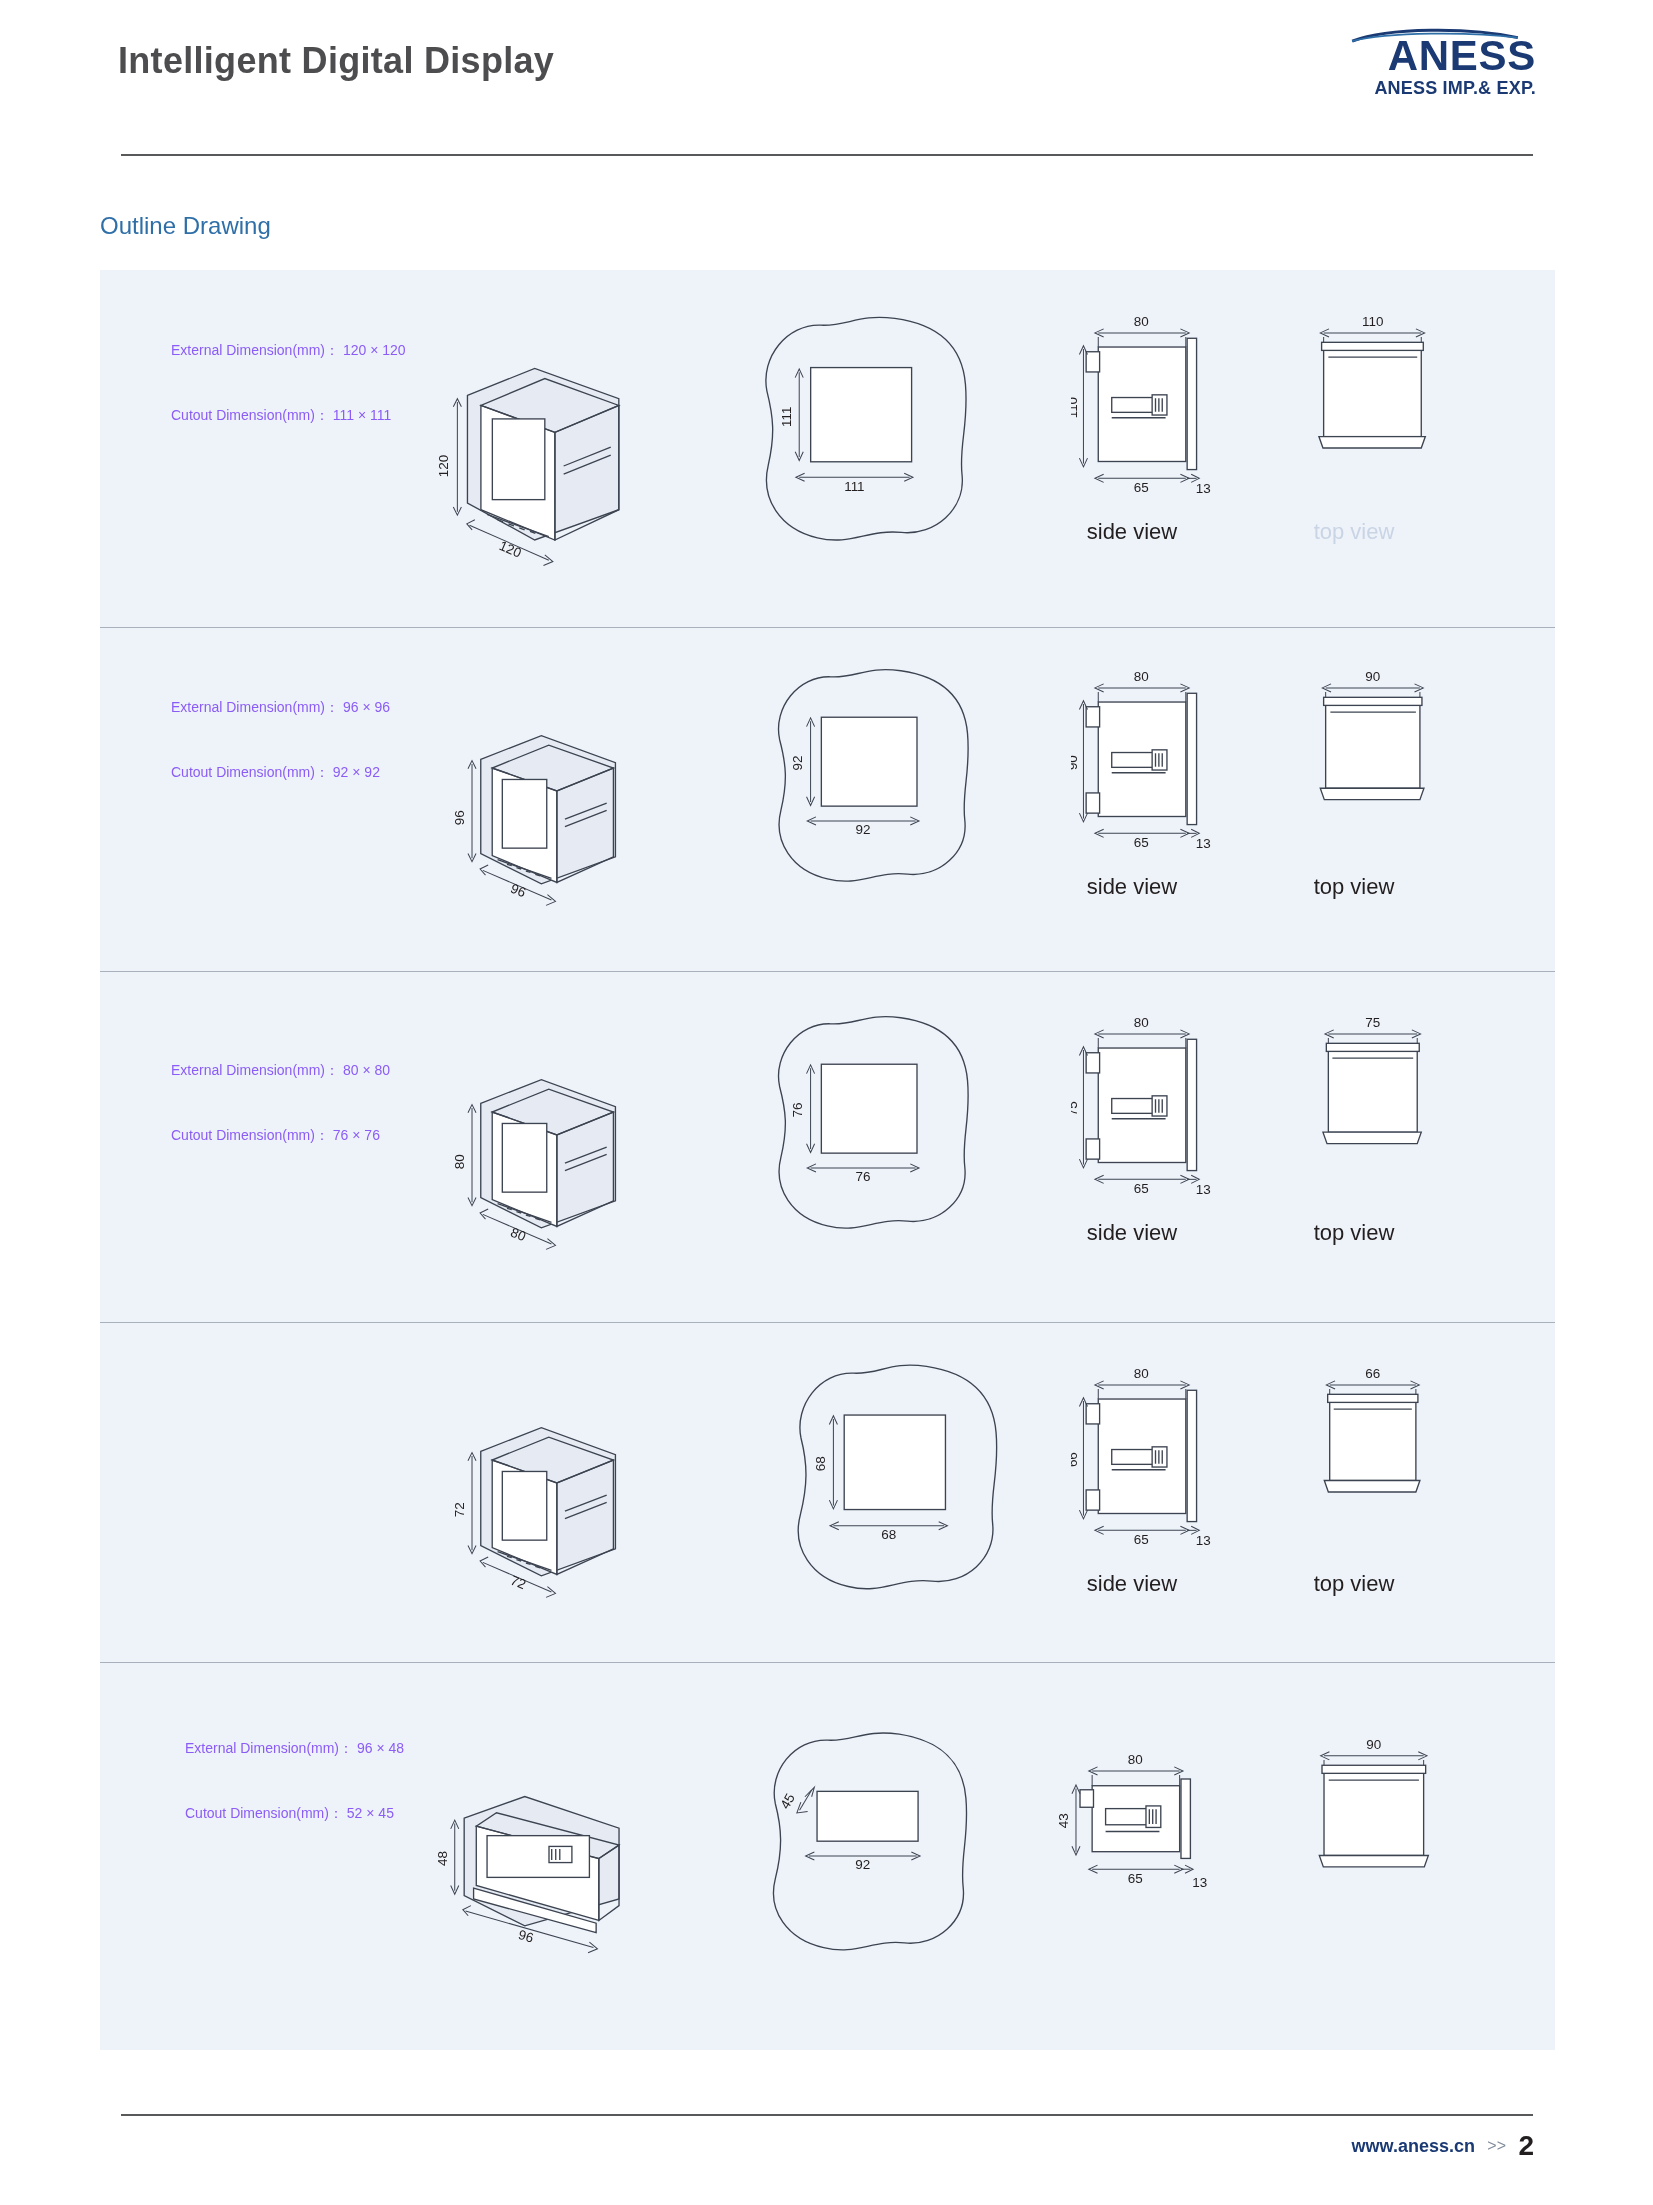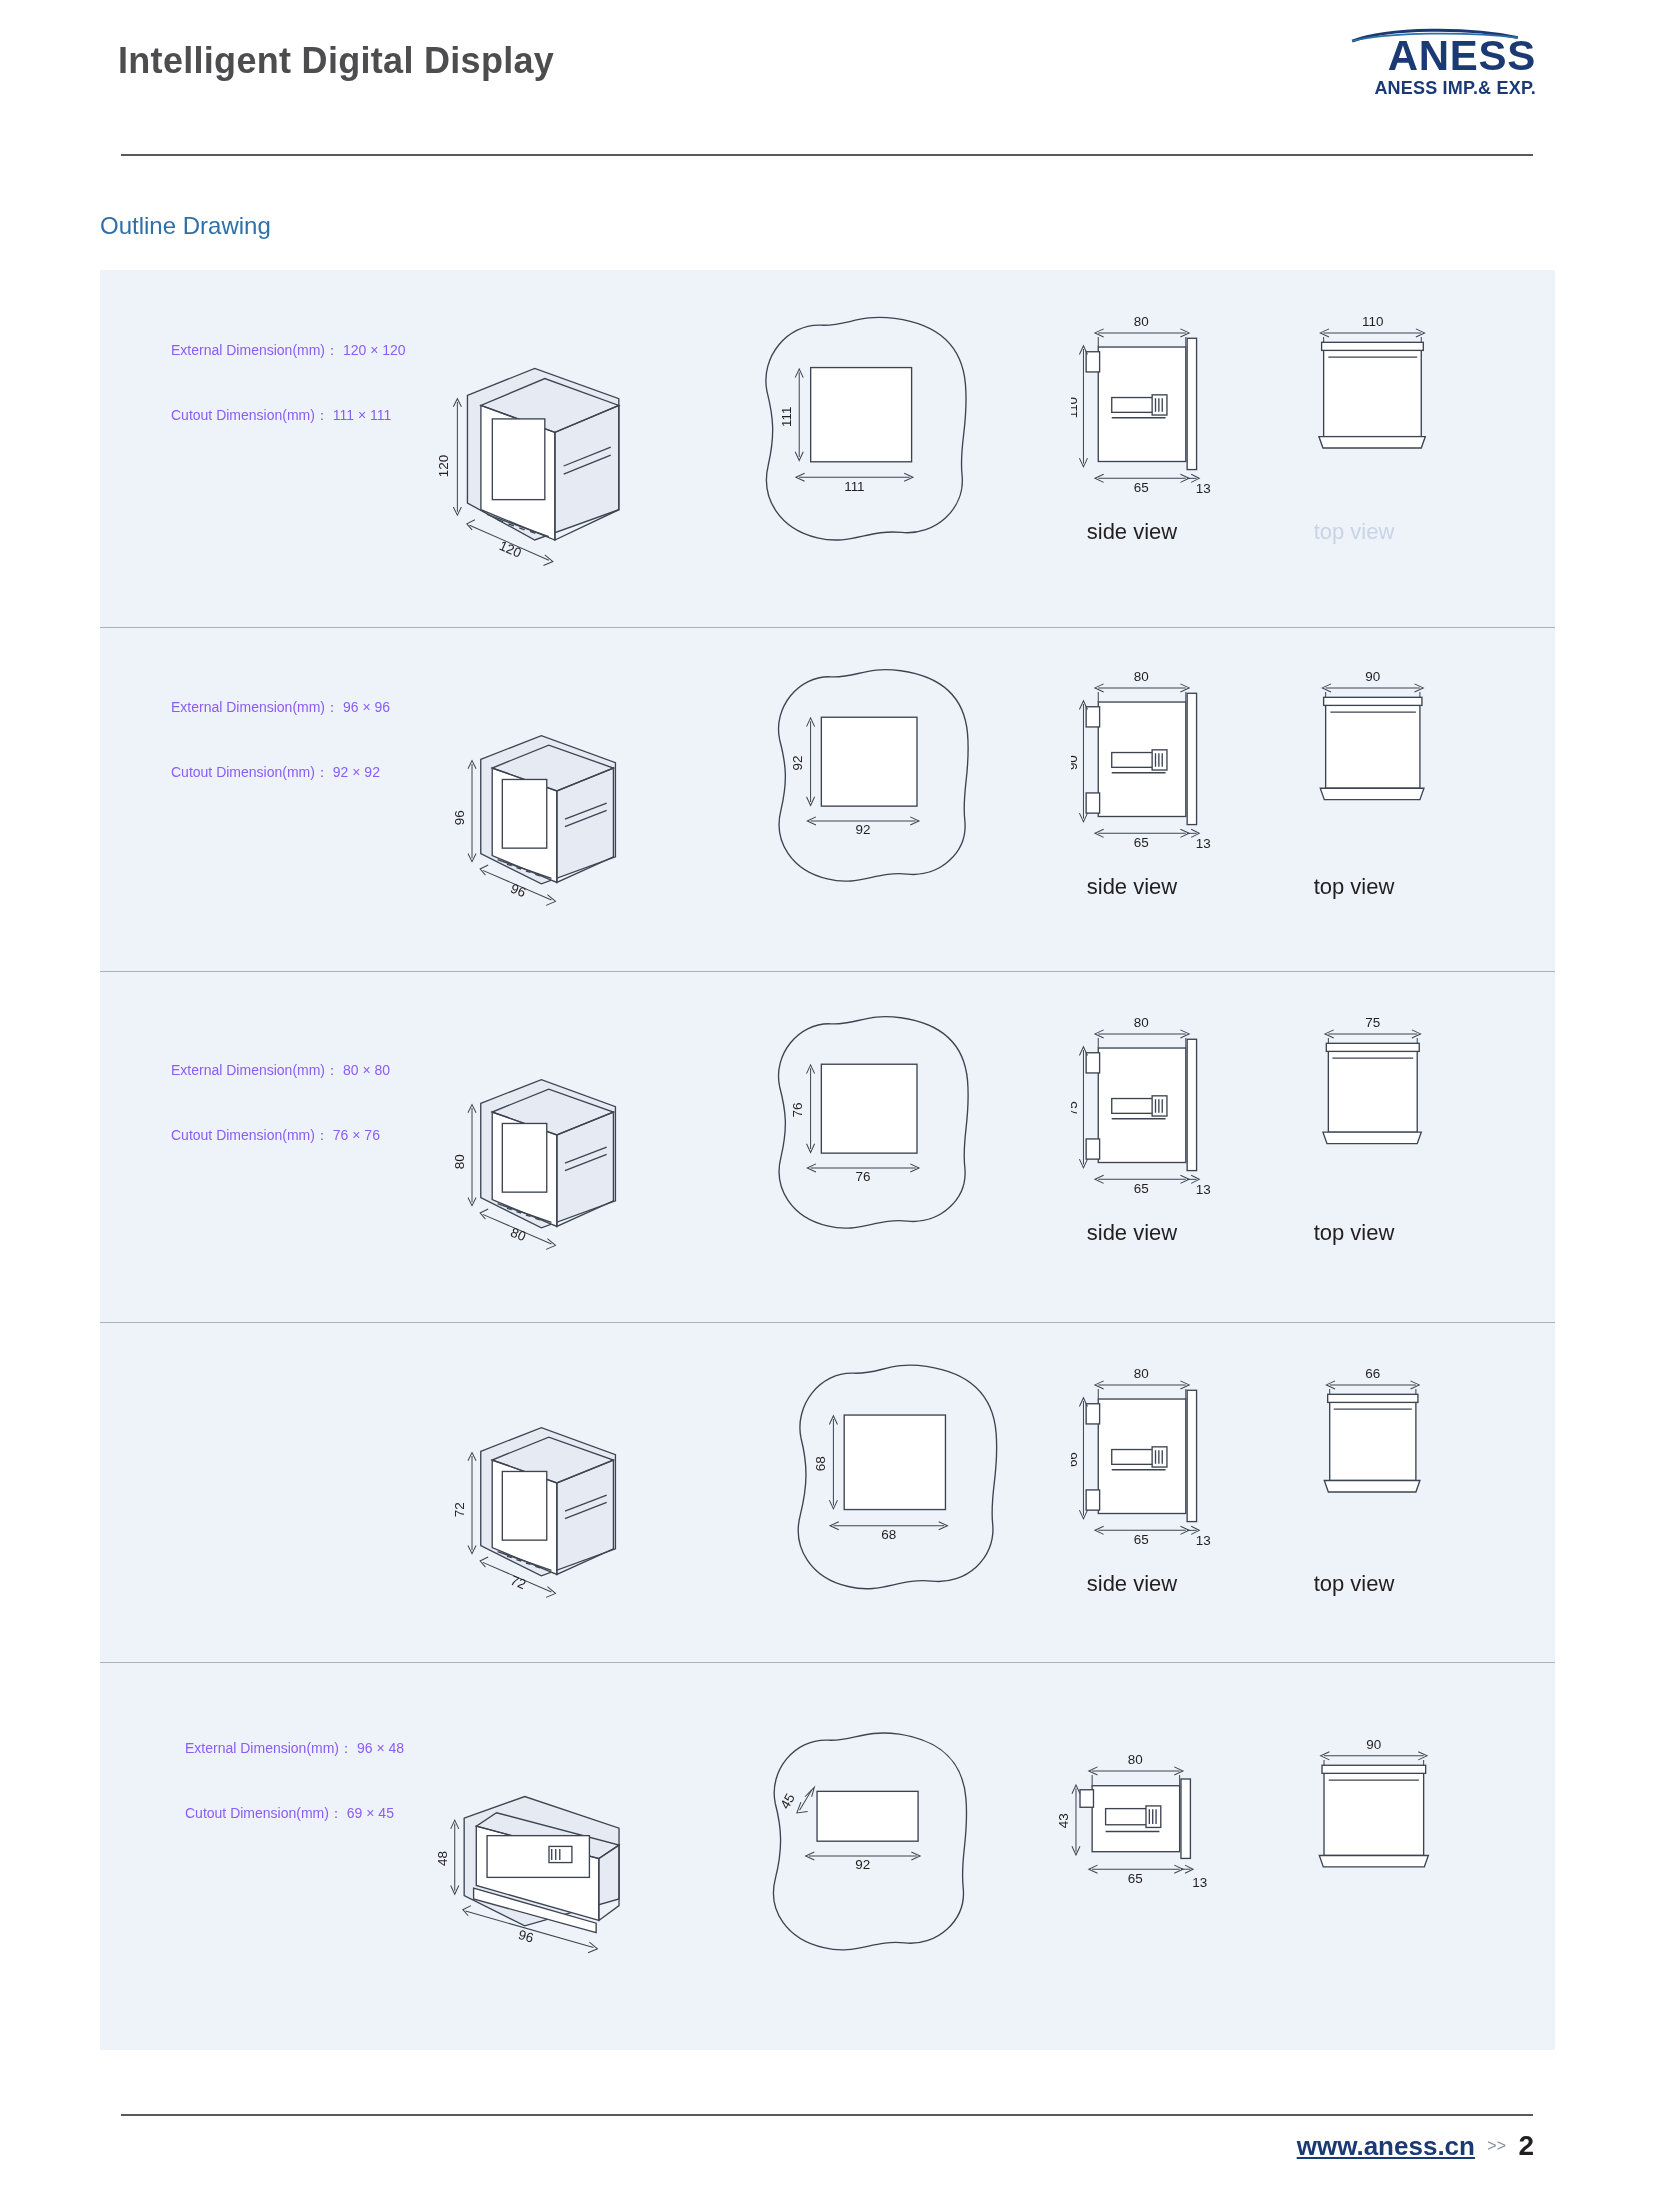--- a/index.html
+++ b/index.html
@@ -74,21 +74,21 @@
   .fillg{fill:#e6ebf3;}
   .dimtxt{font-family:"Liberation Sans",sans-serif;font-size:20px;fill:#231f20;}
 
   
   .footer-rule{
     position:absolute;left:121px;right:121px;top:2114px;height:2px;background:#58595b;
   }
   .footer{
     position:absolute;right:120px;top:2130px;text-align:right;
   }
-  .site{font-size:26px;font-weight:bold;color:#1b3a74;display:inline-block;vertical-align:middle;text-decoration:underline;}
+  .site{font-size:18px;font-weight:bold;color:#1b3a74;display:inline-block;vertical-align:middle;}
   .arrows{font-size:16px;color:#7f8b99;display:inline-block;vertical-align:middle;margin:0 9.4px;}
   .pagenum{font-size:28px;font-weight:bold;color:#231f20;display:inline-block;vertical-align:middle;}
 </style>
 </head>
 <body>
 
 <div class="page">
 
   <div class="header">
     <div class="page-title">Intelligent Digital Display</div>
@@ -548,21 +548,21 @@
           </g>
           <text class="dimtxt" x="118" y="24" text-anchor="middle">66</text>
         </svg>
       </div>
       <div class="caption" style="left:1173px;top:248px;">top view</div>
     </div>
 
     <div class="row" style="position:absolute;left:0;top:1392px;width:100%;height:388px;border-top:1.3px solid #a9b2bc;">
       <div class="dims" style="top:32px;margin-left:14px;">
         <span>External Dimension(mm)： 96 × 48</span>
-        <span>Cutout Dimension(mm)： 69 × 45</span>
+        <span>Cutout Dimension(mm)： 52 × 45</span>
       </div>
 
       <div class="fig" style="left:317px;top:108px;">
         <svg width="229" height="202" viewBox="0 0 340 300">
           <g class="ln">
             <path class="fillg" d="M70 70 L160 38 L300 85 L300 190 L160 230 L70 185 Z"></path>
             <path class="fillw" d="M88 82 L88 170 L270 222 L270 130 Z"></path>
             <path d="M88 82 L270 130 L300 110 L118 62 Z"></path>
             <path d="M270 130 L270 222 L300 200 L300 110 Z"></path>
             <rect class="fillw" x="104" y="96" width="152" height="62"></rect>

